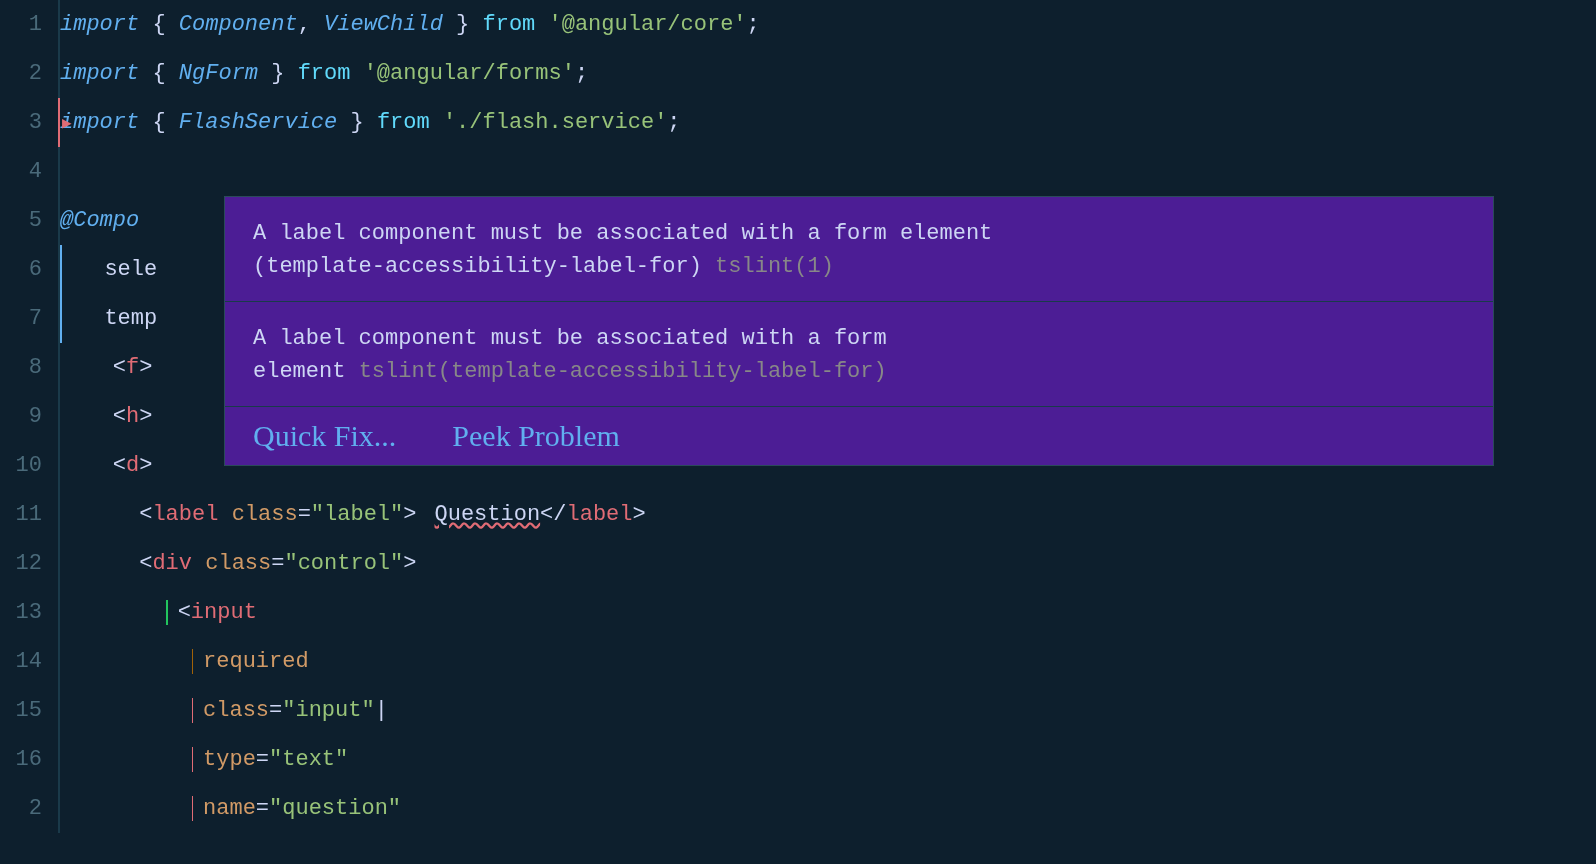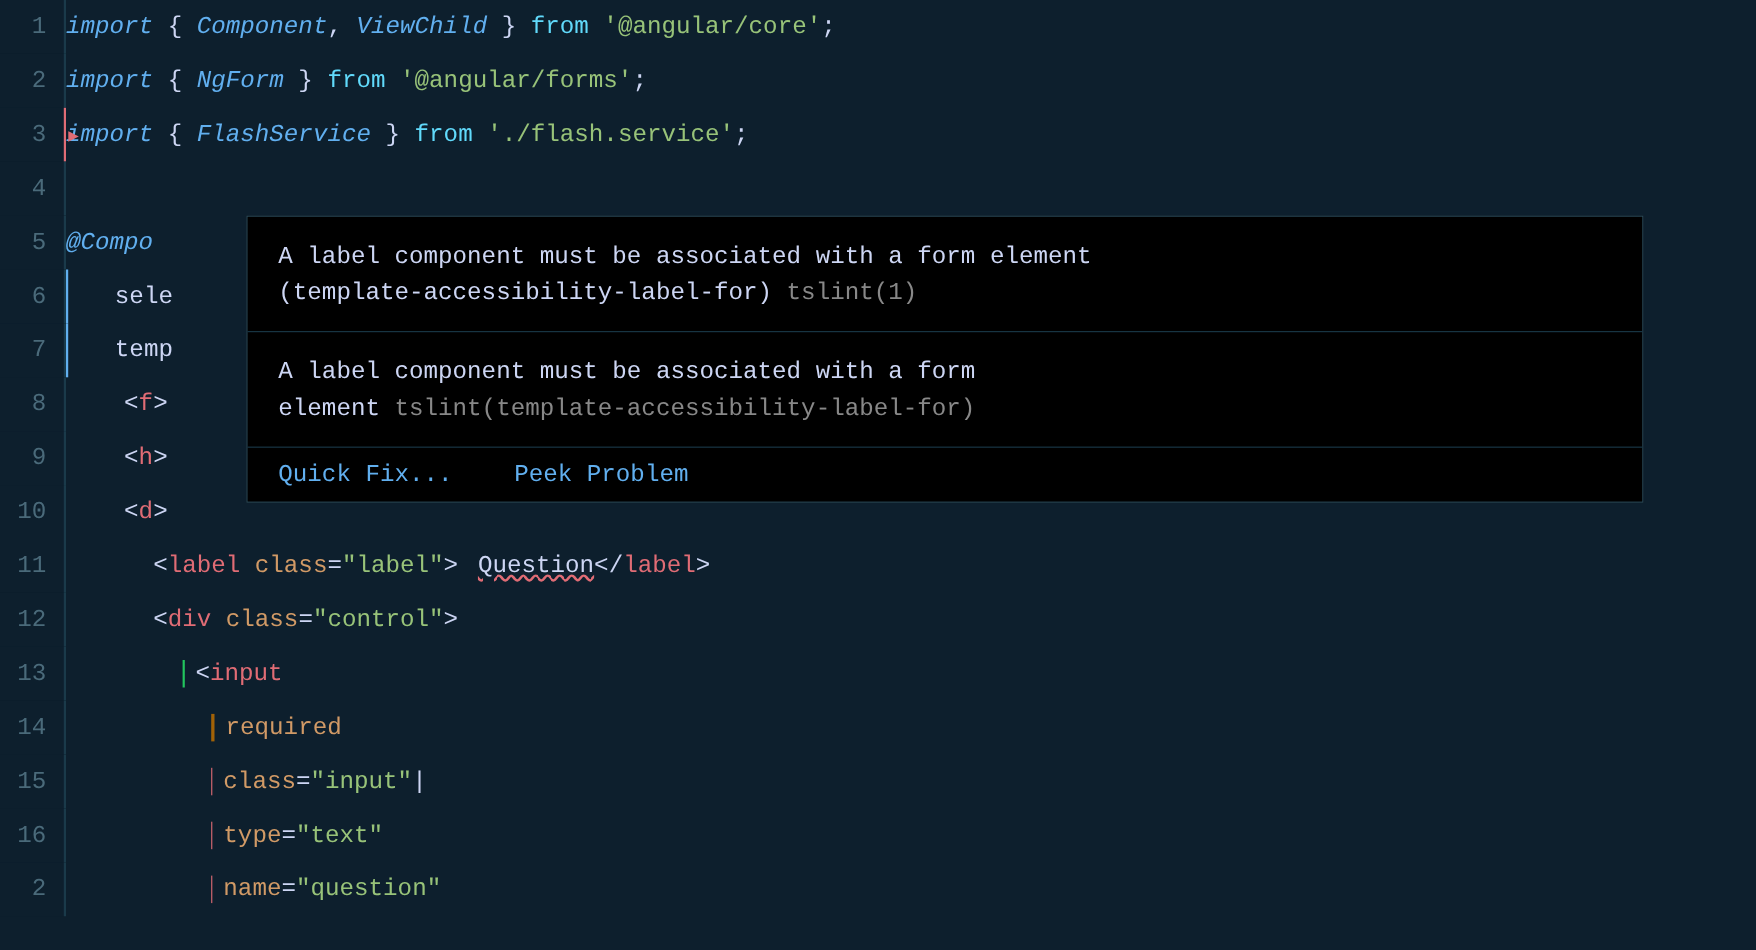--- a/index.html
+++ b/index.html
@@ -73,21 +73,21 @@
     .squiggly-underline {
       text-decoration: underline wavy #e06c75;
     }
 
     
     .tooltip-panel {
       position: absolute;
       top: 196px;
       left: 224px;
       width: 1270px;
-      background-color: #000000;
+      background-color: #4c1d95;
       border: 1px solid #2a4a5a;
       z-index: 10;
     }
 
     .tooltip-section {
       padding: 20px 28px 18px 28px;
       border-bottom: 1px solid #1a3a4a;
     }
 
     .tooltip-section:last-of-type {
@@ -109,22 +109,22 @@
     .tooltip-actions {
       display: flex;
       gap: 0;
       padding: 0;
     }
 
     .action-btn {
       background: transparent;
       border: none;
       color: #61afef;
-      font-size: 22px;
-      font-family: Liberation Mono, monospace;
+      font-size: 30px;
+      font-family: Liberation Serif, serif;
       padding: 12px 28px;
       cursor: pointer;
       text-decoration: none;
     }
 
     
     .arrow-indicator {
       position: absolute;
       left: 62px;
       top: 50%;
@@ -200,21 +200,21 @@
       <div class="line-content"><span class="plain">      </span><span class="tag-angle">&lt;</span><span class="tag-name">div</span><span class="plain"> </span><span class="attr-name">class</span><span class="plain">=</span><span class="attr-val">"control"</span><span class="tag-angle">&gt;</span></div>
     </div>
 
     <div class="line">
       <div class="line-number">13</div>
       <div class="line-content"><span class="plain">        </span><span style="border-left: 2px solid #22c55e; padding-left: 10px;"><span class="tag-angle">&lt;</span><span class="tag-name">input</span></span></div>
     </div>
 
     <div class="line">
       <div class="line-number">14</div>
-      <div class="line-content"><span class="plain">          </span><span style="border-left: 3px solid #a16207; padding-left: 10px;"><span class="attr-name">required</span></span></div>
+      <div class="line-content"><span class="plain">          </span><span style="border-left: 1px solid #a16207; padding-left: 10px;"><span class="attr-name">required</span></span></div>
     </div>
 
     <div class="line">
       <div class="line-number">15</div>
       <div class="line-content"><span class="plain">          </span><span style="border-left: 1px solid #e06c75; padding-left: 10px;"><span class="attr-name">class</span><span class="plain">=</span><span class="attr-val">"input"</span><span style="color:#cdd6f4;">|</span></span></div>
     </div>
 
     <div class="line">
       <div class="line-number">16</div>
       <div class="line-content"><span class="plain">          </span><span style="border-left: 1px solid #e06c75; padding-left: 10px;"><span class="attr-name">type</span><span class="plain">=</span><span class="attr-val">"text"</span></span></div>

